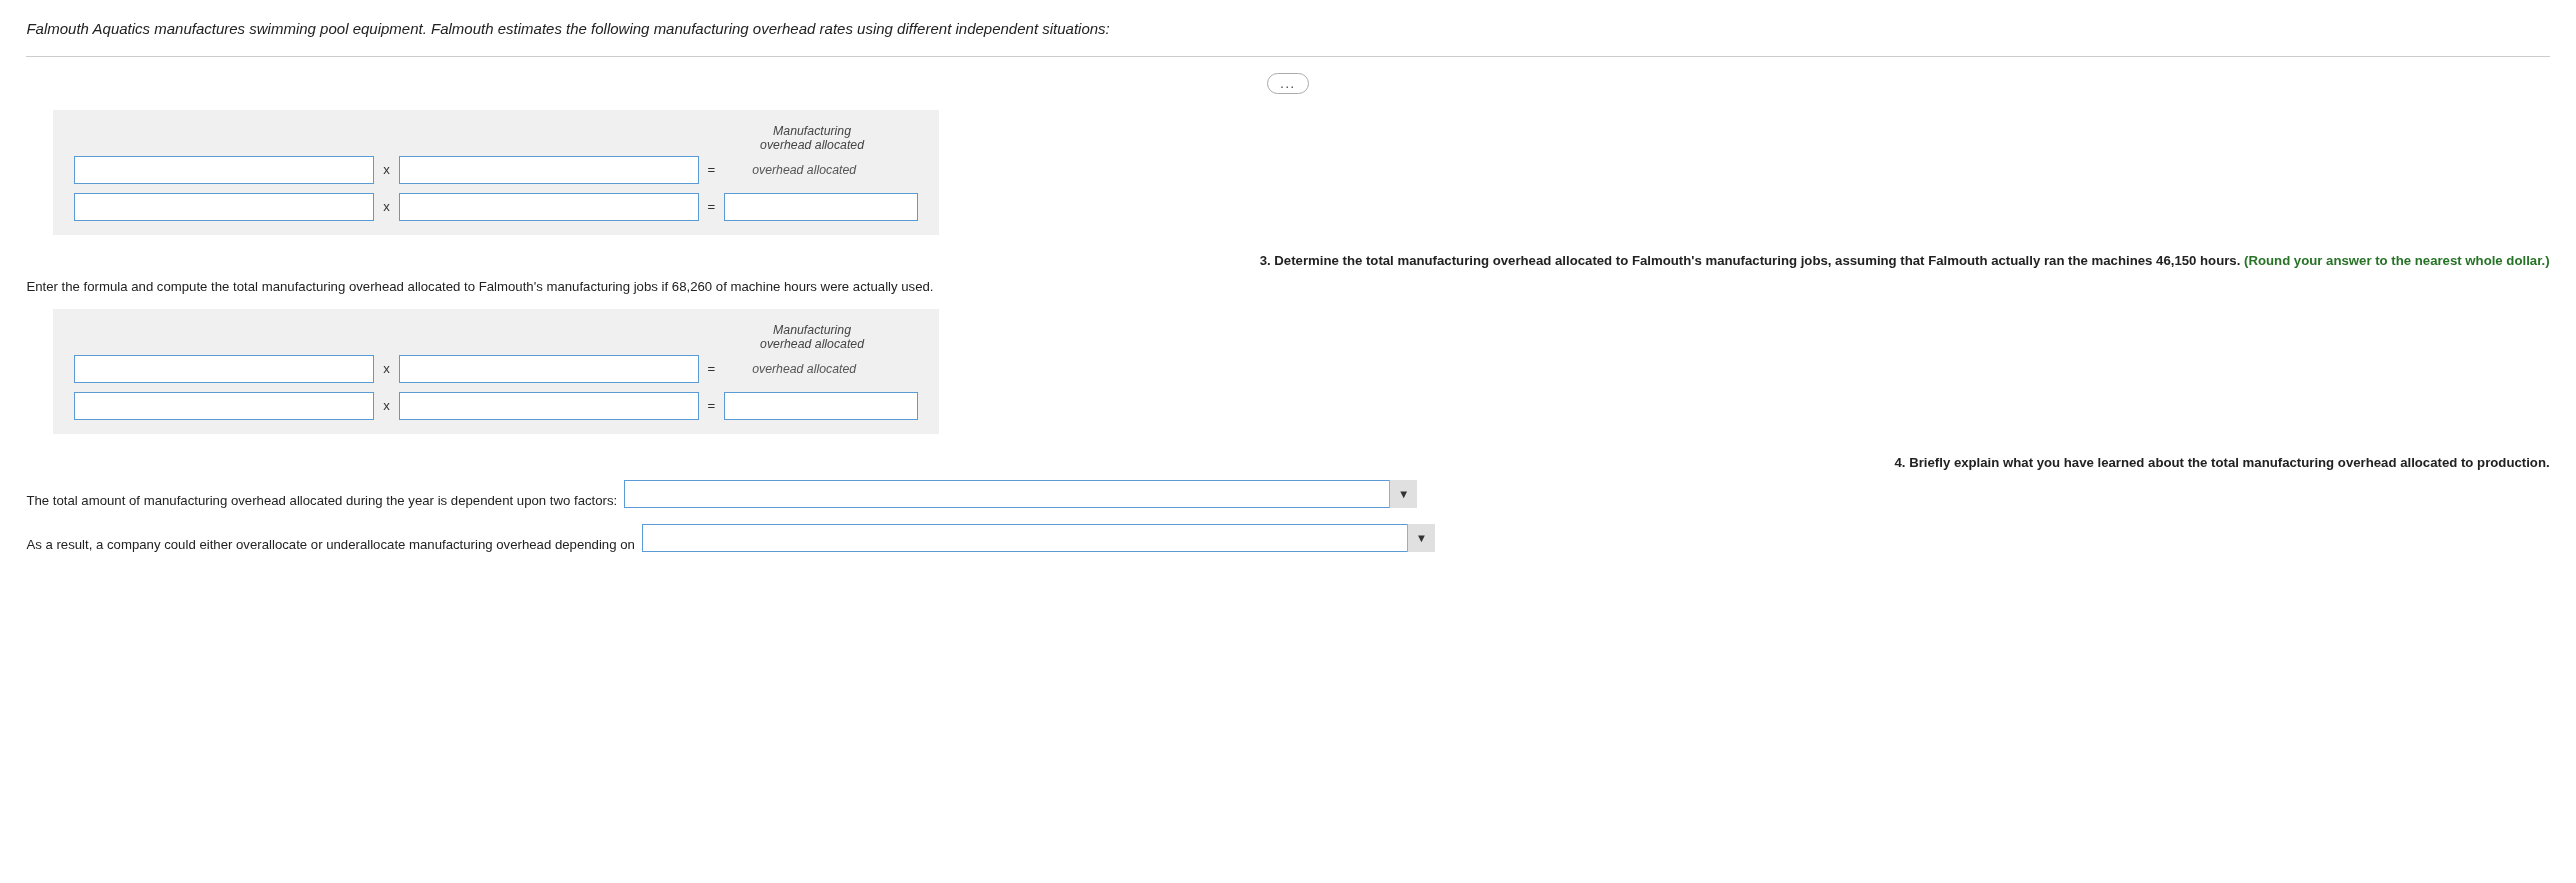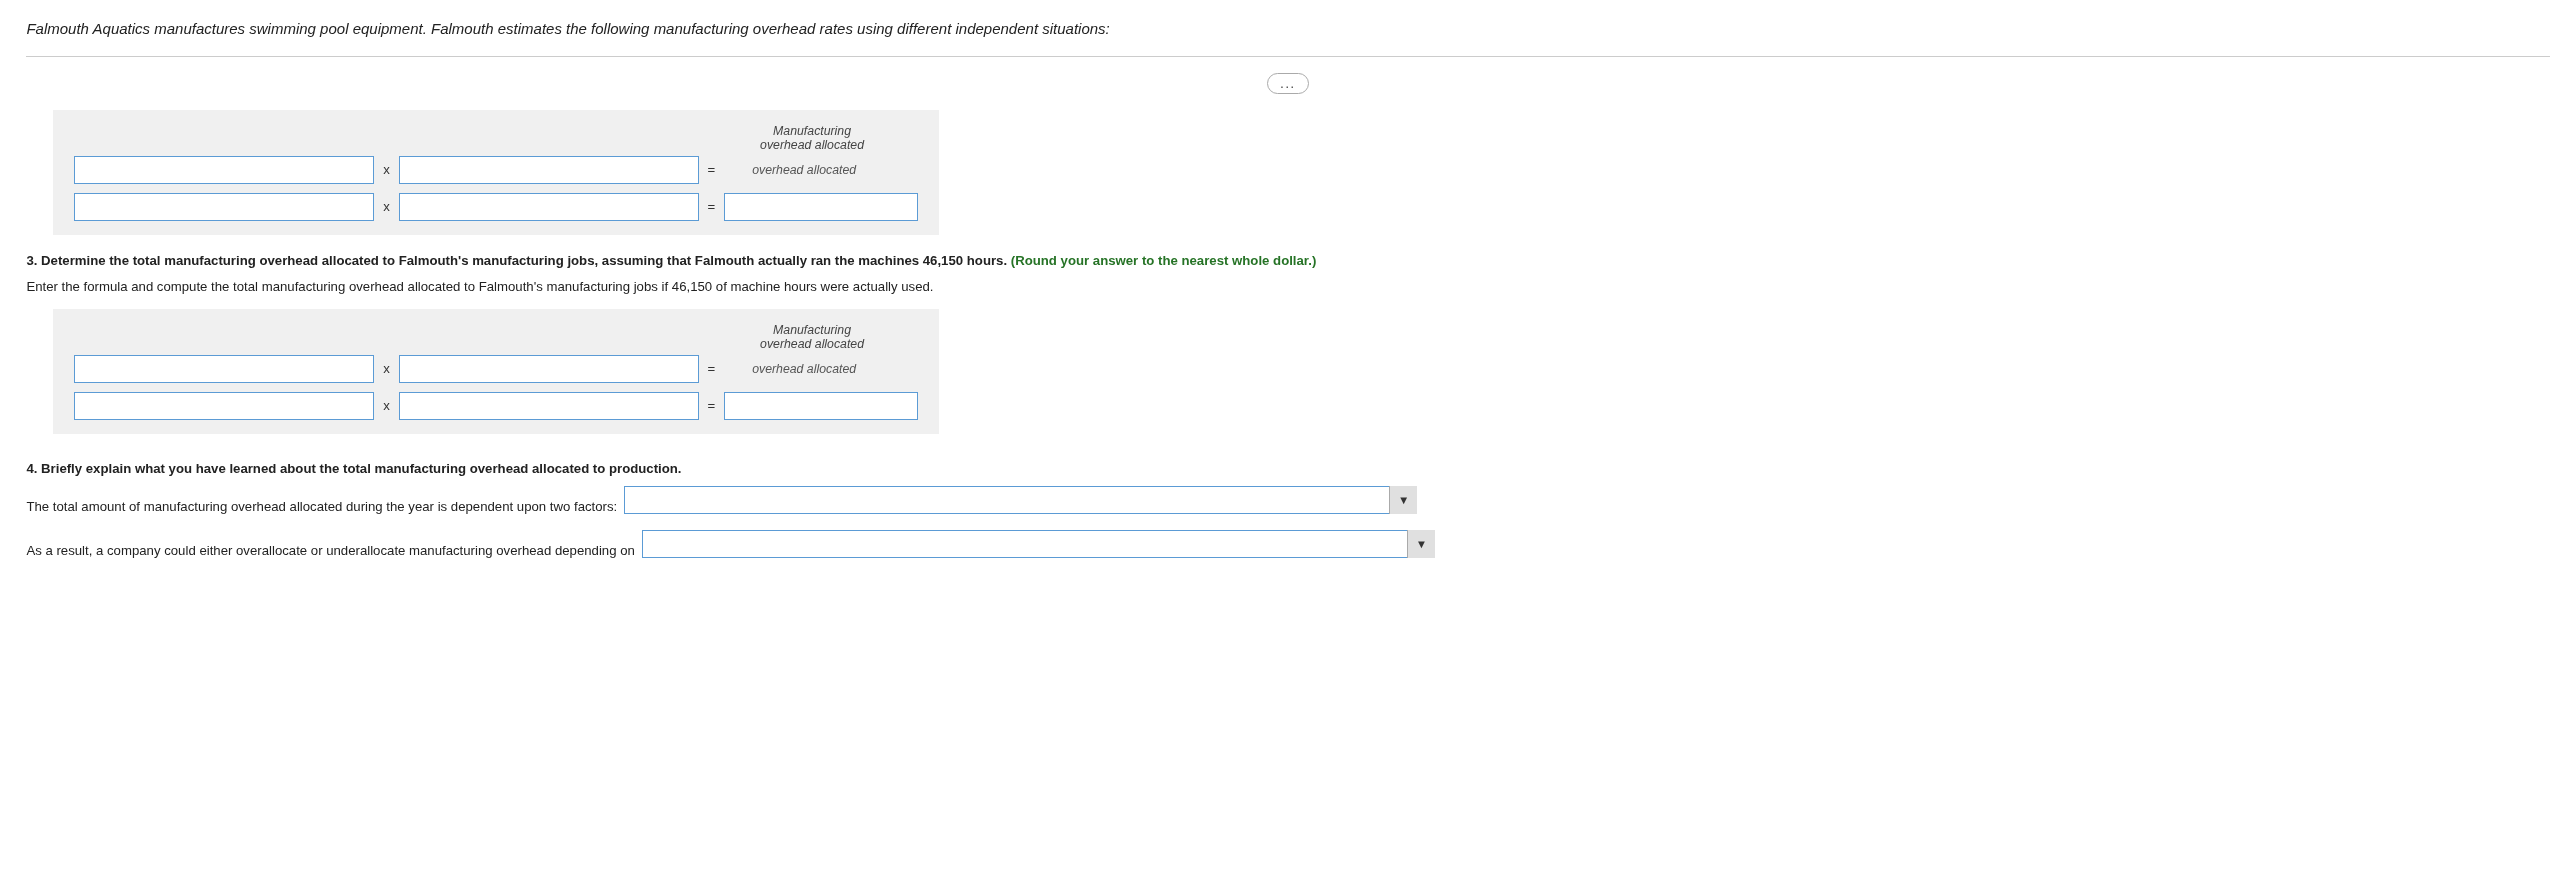--- a/index.html
+++ b/index.html
@@ -66,20 +66,21 @@
       font-style: italic;
       text-align: right;
       padding-right: 8.8px;
       min-width: 141px;
     }
     .section-title {
       font-size: 13.2px;
       font-weight: bold;
       margin: 16px 0 7px 0;
       line-height: 1.5;
+      text-align: right;
     }
     .green-bold {
       color: #267326;
       font-weight: bold;
     }
     .instruction-text {
       font-size: 13.2px;
       margin-bottom: 12.3px;
       line-height: 1.5;
     }
@@ -193,21 +194,21 @@
   </div>
 </div>
 
 
 <p class="section-title">
   <span>3.</span>
   <span> Determine the total manufacturing overhead allocated to Falmouth's manufacturing jobs, assuming that Falmouth actually ran the machines 46,150 hours.</span>
   <span class="green-bold">(Round your answer to the nearest whole dollar.)</span>
 </p>
 
-<p class="instruction-text">Enter the formula and compute the total manufacturing overhead allocated to Falmouth's manufacturing jobs if 46,150 of machine hours were actually used.</p>
+<p class="instruction-text">Enter the formula and compute the total manufacturing overhead allocated to Falmouth's manufacturing jobs if 68,260 of machine hours were actually used.</p>
 
 
 <div class="formula-grid-with-header main-formula-block">
   <div class="mfg-header-row">
     <div class="mfg-header-inner">
       <div class="mfg-line1">Manufacturing</div>
       <div class="mfg-line2">overhead allocated</div>
     </div>
   </div>
   
@@ -222,21 +223,21 @@
   <div class="formula-row">
     <input class="formula-input" type="text" style="">
     <span class="formula-sym">x</span>
     <input class="formula-input" type="text" style="">
     <span class="formula-sym">=</span>
     <input class="formula-input result" type="text" style="">
   </div>
 </div>
 
 
-<p class="section-title" style="margin-top:25px;">
+<p class="section-title" style="margin-top:19px;">
   <span>4.</span>
   <span> Briefly explain what you have learned about the total manufacturing overhead allocated to production.</span>
 </p>
 
 
 <div class="dropdown-row">
   <span class="dropdown-label">The total amount of manufacturing overhead allocated during the year is dependent upon two factors:</span>
   <div class="dropdown-wrapper">
     <select class="dropdown-select">
       <option value=""></option>

